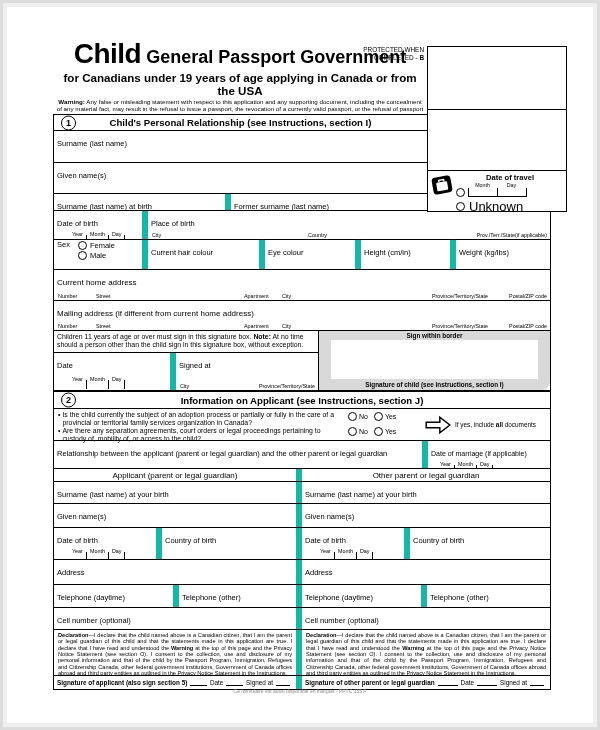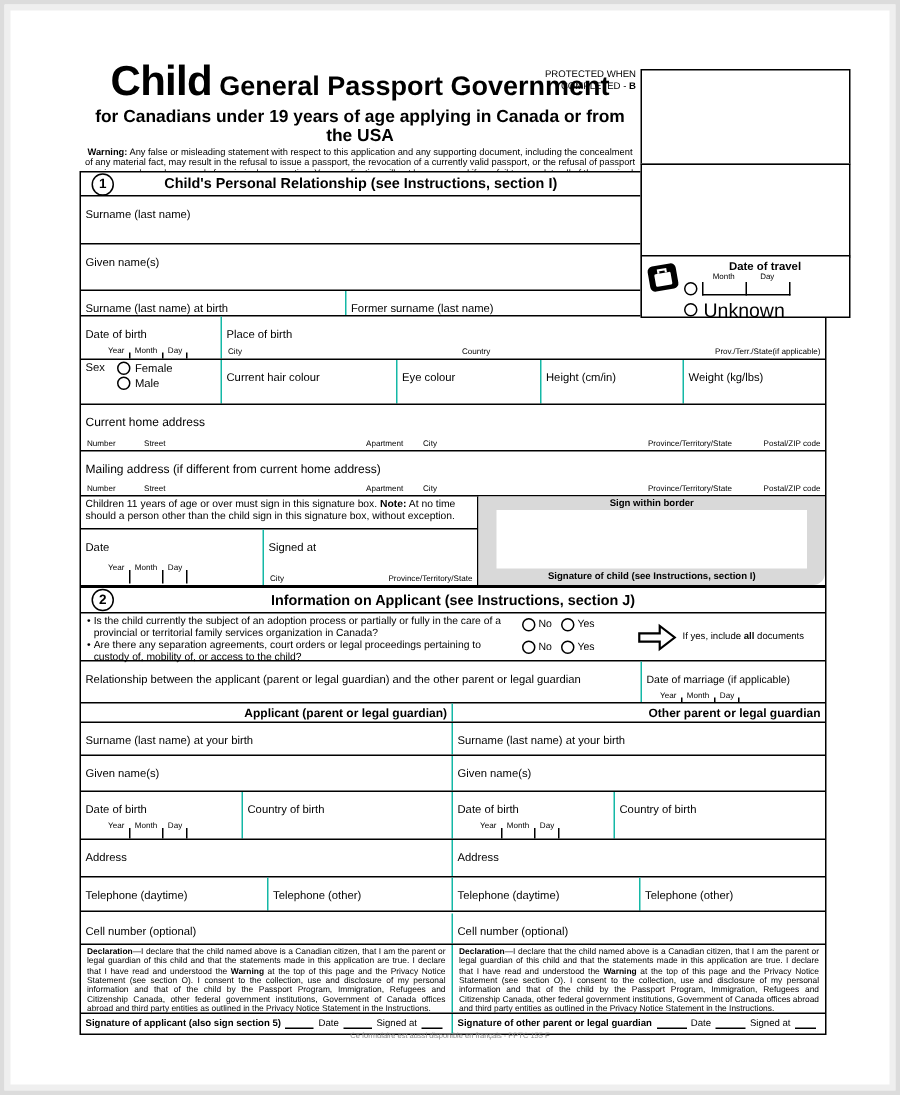--- a/index.html
+++ b/index.html
@@ -35,21 +35,21 @@
   .mbox+.mbox{border-left:none;}
   
   .form{position:absolute;left:53px;top:114px;width:498px;box-sizing:border-box;border:1.5px solid #000;z-index:1;background:#fff;}
   .upper{display:flex;}
   .upper-left{width:374px;border-right:1px solid #000;box-sizing:border-box;}
   .upper-right{flex:1;}
   .r{display:flex;box-sizing:border-box;position:relative;}
   .bt{border-top:1px solid #000;}
   .bt2{border-top:2px solid #000;}
   .cell{position:relative;box-sizing:border-box;padding:1px 3px;overflow:hidden;}
-  .br{border-right:1px solid #14b8a6;}
+  .br{border-right:6px solid #14b8a6;}
   .lab{font-size:7.5px;line-height:1.15;display:inline-block;}
   .sub{position:absolute;bottom:1px;font-size:5.4px;white-space:nowrap;}
   .sechead{align-items:center;justify-content:center;position:relative;}
   .sec-title{font-size:9.6px;font-weight:bold;text-align:center;width:100%;}
   .circ{position:absolute;left:7px;top:50%;transform:translateY(-50%);width:13px;height:13px;border:1.3px solid #000;border-radius:50%;
         font-size:9px;font-weight:bold;text-align:center;line-height:13px;}
   .radio{display:inline-block;width:9px;height:9px;border:1.4px solid #000;border-radius:50%;box-sizing:border-box;background:#fff;flex:none;}
   .ymd{display:flex;align-items:flex-start;font-size:5.4px;margin:1px 0 0 12px;}
   .ymd span{margin:0 3px;}
   .tk{width:1px;height:9px;background:#000;margin-top:4px;flex:none;}
@@ -68,21 +68,21 @@
   .gb-cap{font-size:6.4px;font-weight:bold;text-align:center;margin-top:1px;}
   
   .qwrap{width:288px;padding:2px 0 0 4px;box-sizing:border-box;}
   .q{display:flex;font-size:6.9px;line-height:1.1;margin-bottom:1px;}
   .q .b{margin-right:2px;}
   .qradios{width:80px;padding-top:3px;}
   .qr-line{display:flex;align-items:center;margin-bottom:6px;font-size:7px;}
   .qr-line .radio{margin:0 2px 0 6px;}
   .ifyes{flex:1;display:flex;align-items:center;padding-left:2px;}
   .ifyes-text{font-size:6.4px;margin-left:3px;line-height:1.1;}
-  .colhead{font-size:8px;font-weight:bold;text-align:right;width:100%;align-self:center;}
+  .colhead{font-size:8px;font-weight:normal;text-align:center;width:100%;align-self:center;}
   .decl{font-size:5.6px;line-height:1.13;text-align:justify;padding:2px 4px;}
   .decl b{font-weight:bold;}
   .sigrow-cell{display:flex;align-items:center;padding:2px 3px;}
   .sigrow-cell .slab{font-size:6.4px;font-weight:bold;white-space:nowrap;}
   .sigrow-cell .wlab{font-size:6.4px;white-space:nowrap;}
   .sline{flex:1;border-bottom:1.4px solid #000;height:5px;margin:0 3px;}
   .footer-note{position:absolute;left:0;top:688px;width:100%;text-align:center;font-size:5px;color:#8a8a8a;z-index:1;}
 </style>
 </head>
 <body>
@@ -407,21 +407,21 @@
       <div style="flex:1;display:flex;">
         <div class="cell br" style="width:125px;">
           <span class="lab">Telephone (daytime)</span>
         </div>
         <div class="cell" style="flex:1;">
           <span class="lab">Telephone (other)</span>
         </div>
       </div>
     </div>
 
-    <div class="r bt" style="height:22px;align-items:flex-end;">
+    <div class="r bt" style="height:22px;">
       <div class="cell br" style="width:248px;">
         <span class="lab">Cell number (optional)</span>
       </div>
       <div class="cell" style="flex:1;">
         <span class="lab">Cell number (optional)</span>
       </div>
     </div>
 
     <div class="r bt" style="height:46px;">
       <div class="cell br decl" style="width:248px;">

